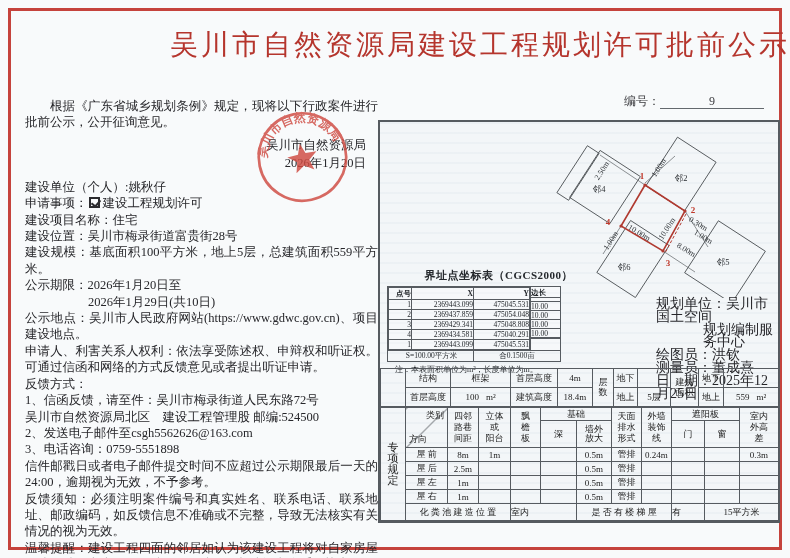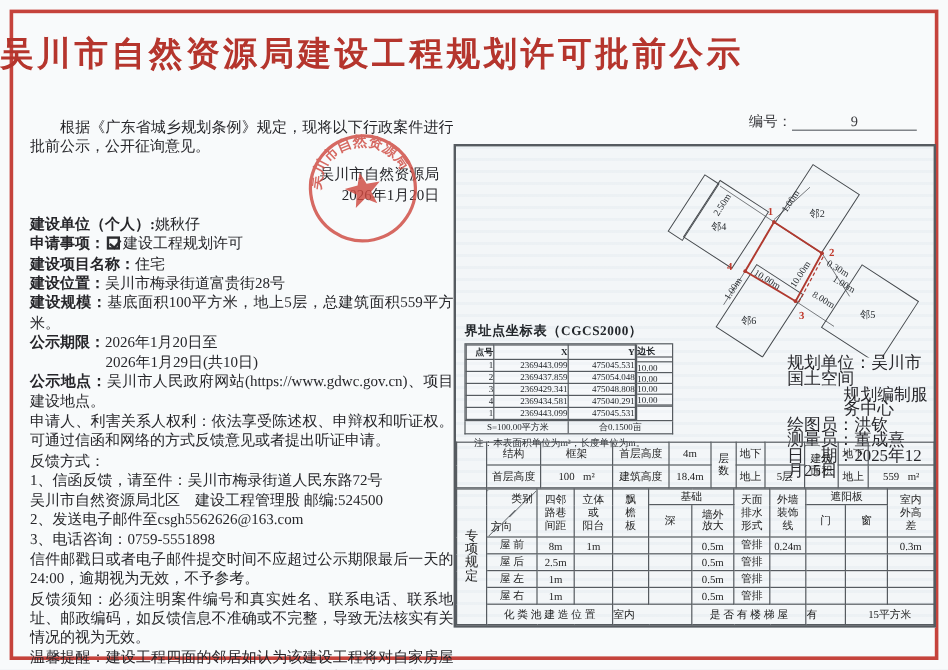--- a/index.html
+++ b/index.html
@@ -1,44 +1,44 @@
 <!DOCTYPE html>
 <html><head>
 <meta charset="utf-8">
 <style>
   *{margin:0;padding:0;box-sizing:border-box}
   html,body{width:790px;height:558px}
   body{font-family:"Liberation Serif","DejaVu Serif",serif;background:#eceff1}
   .page{position:relative;width:790px;height:558px;background:#f8fafb;overflow:hidden}
   .frame{position:absolute;left:8px;top:8px;right:8px;bottom:8px;border:3px solid #c5433c}
-  .title{position:absolute;top:26px;left:0;width:100%;text-align:left;
-         font-family:"Liberation Sans","DejaVu Sans",sans-serif;font-weight:bold;
+  .title{position:absolute;top:26px;left:0;width:100%;text-align:right;
+         font-family:"Liberation Sans","DejaVu Sans",sans-serif;font-weight:normal;
          font-size:28px;letter-spacing:3px;color:#b5352d}
   .caseno{position:absolute;top:93px;right:26px;font-size:12px;color:#3a3a3e}
   .caseno .blank{display:inline-block;width:104px;border-bottom:1px solid #63686d;text-align:center;height:15px;line-height:15px}
   
   .leftcol{position:absolute;left:25px;top:98px;width:353px;font-size:12.5px;line-height:16.4px;
            color:#26262a;text-align:justify}
   .intro{text-indent:2em}
   .auth{text-align:right;margin:5px 12px 7px 0;line-height:18px}
-  .bline b{font-weight:bold}
+  .bline b{font-weight:normal}
   .date2{padding-left:63px}
   .cbx{display:inline-block;width:11px;height:11px;border:2px solid #2b2b2e;position:relative;
        margin:0 3px -1px 1px}
   .cbx::after{content:"";position:absolute;left:2px;top:-1px;width:4px;height:7px;
        border-right:2px solid #2b2b2e;border-bottom:2px solid #2b2b2e;transform:rotate(40deg)}
   .seal{position:absolute;left:250px;top:103px;width:104px;height:104px;opacity:.82;
         transform:rotate(-12deg);pointer-events:none}
   
   .box{position:absolute;left:378px;top:120px;width:402px;height:403px;border:2px solid #565b60;
        background:#f3f6f8 repeating-linear-gradient(180deg,rgba(175,195,210,.10) 0 2px,transparent 2px 10px)}
   .siteplan{position:absolute;right:1px;top:1px}
   
   .coordwrap{position:absolute;left:7px;top:146px;width:186px;color:#24282c}
-  .coordtitle{font-size:11px;font-weight:bold;text-align:left;letter-spacing:.5px;margin-bottom:3px}
+  .coordtitle{font-size:11px;font-weight:bold;text-align:right;letter-spacing:.5px;margin-bottom:3px}
   .coordbox{display:flex;border:1px solid #565b60;width:174px;background:rgba(255,255,255,.25)}
   table.ct{border-collapse:collapse;table-layout:fixed;width:141px;font-size:7.5px;text-align:right}
   table.ct td{border:1px solid #565b60;height:9px;padding:0;line-height:9px}
   table.ct tr.h td{height:11px;line-height:11px;font-weight:bold}
   .side{width:33px;font-size:7.5px;text-align:left;border-left:1px solid #565b60}
   .side div{border-bottom:1px solid #565b60;line-height:9px}
   .side .side-h{height:11px;line-height:11px;font-weight:bold}
   .side .side-sp{height:4px}
   .side .side-c{height:9px}
   .side .side-sp2{height:4px;border-bottom:none}

